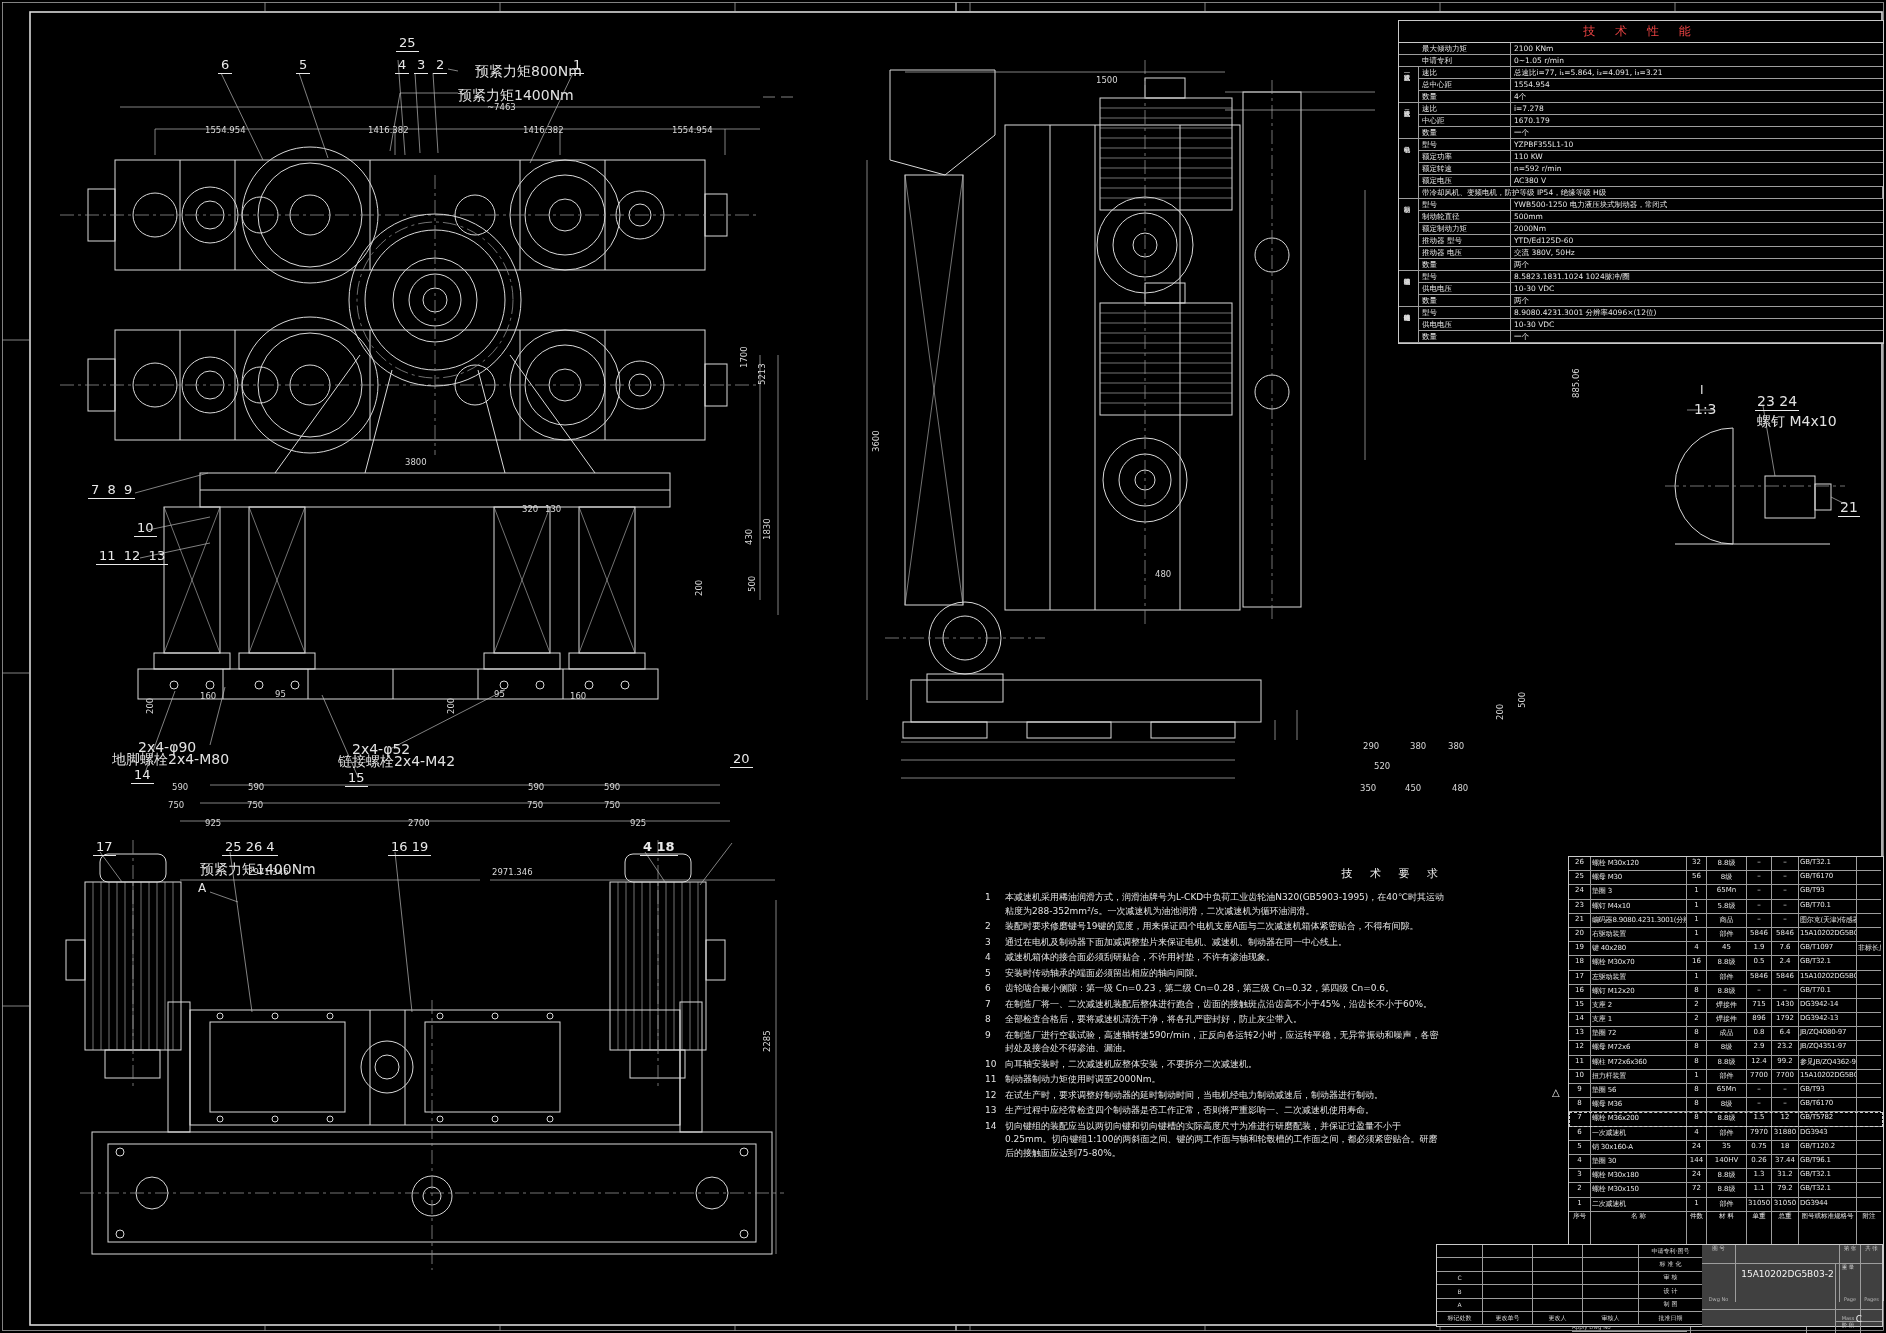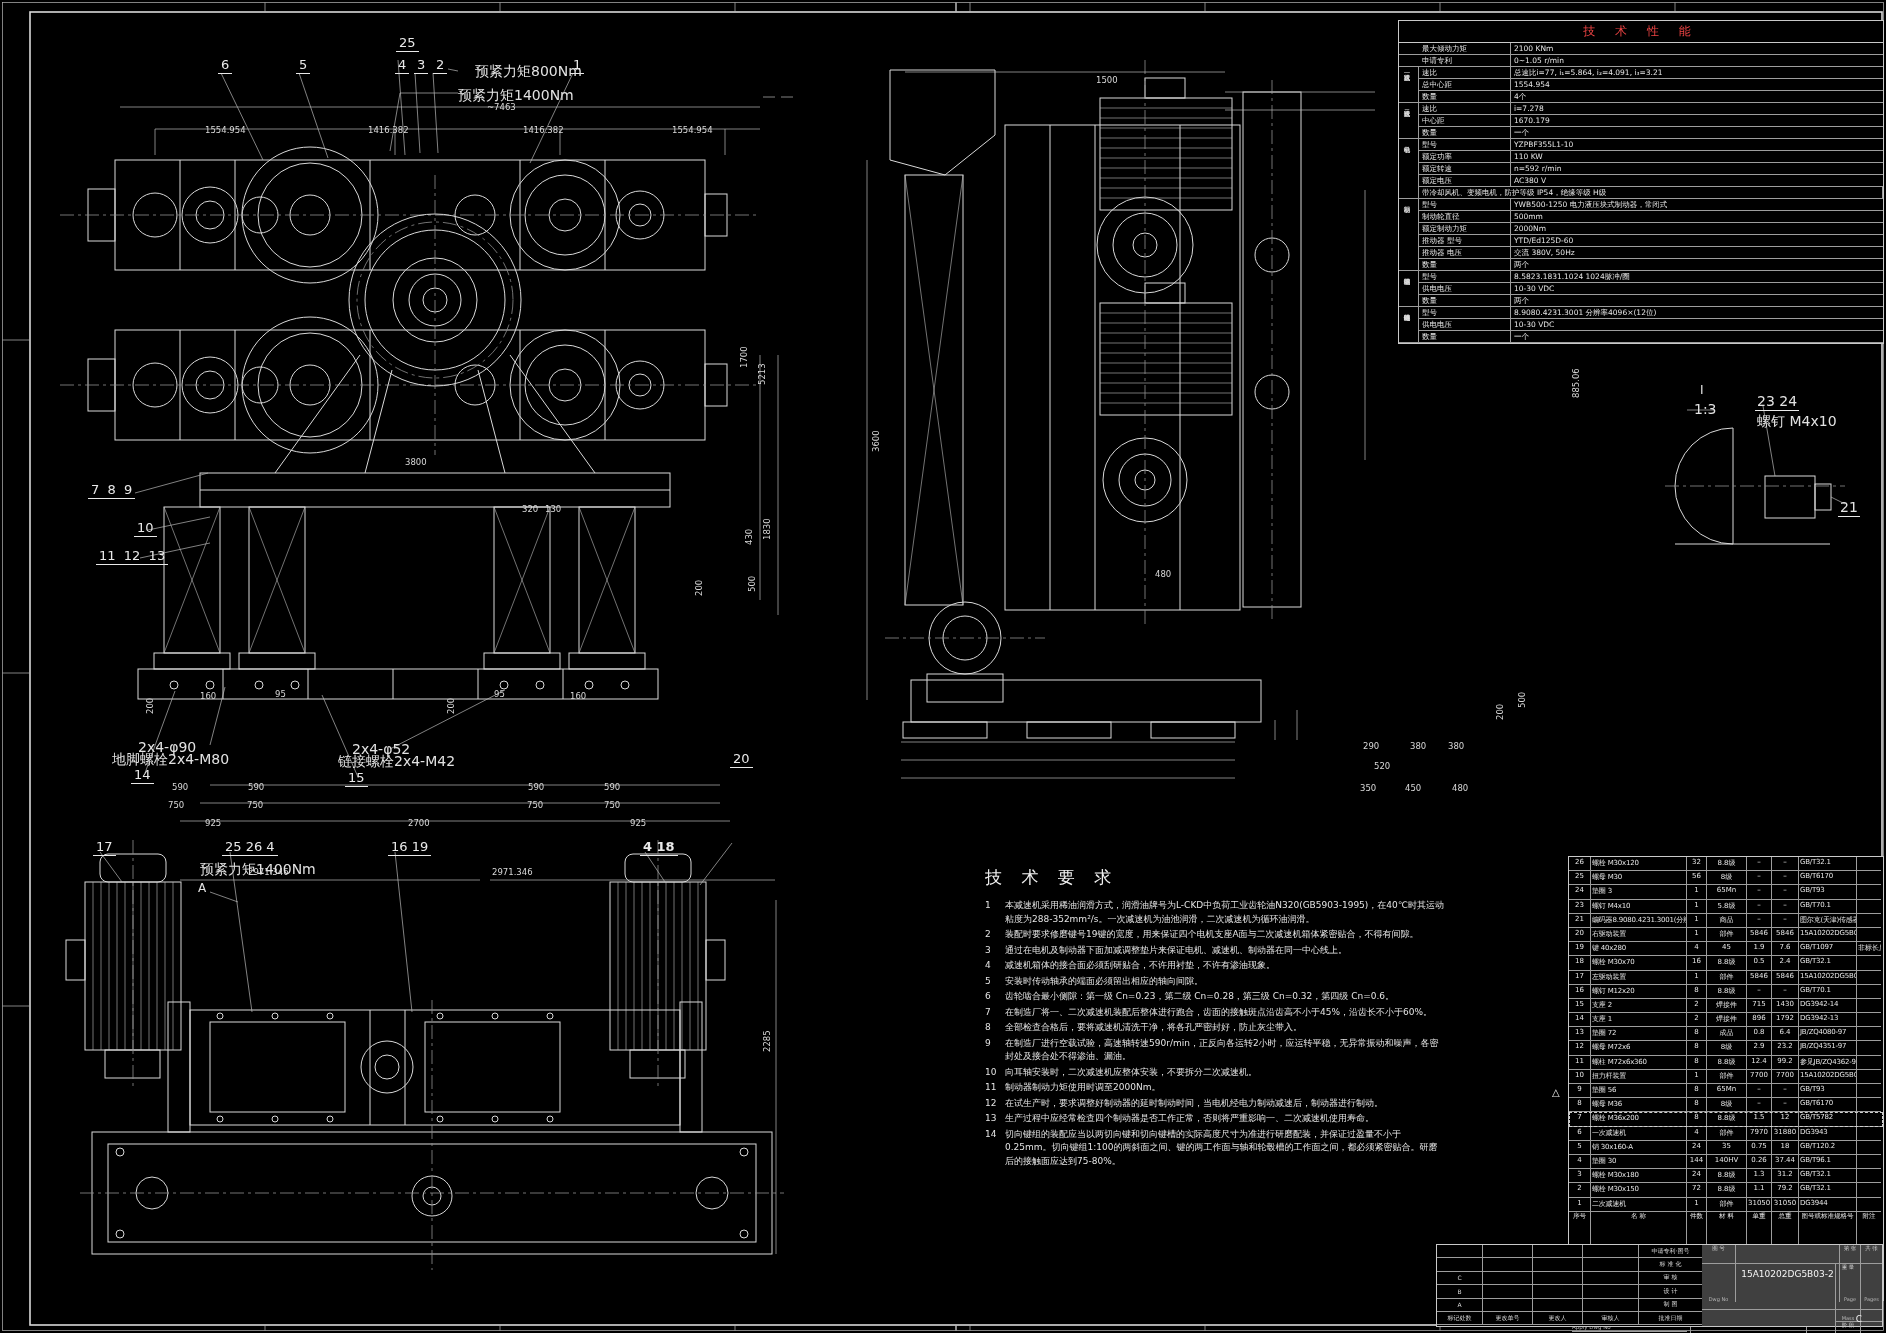--- a/index.html
+++ b/index.html
@@ -29,21 +29,21 @@
   .prow.nog .pg{border-right:none;border-bottom:1px solid #9d9d9d;}
   .prow.gend .pg{border-bottom:1px solid #9d9d9d;}
   .pg i{position:absolute;left:3px;top:2px;writing-mode:vertical-rl;text-orientation:upright;
         font-style:normal;font-size:6.5px;white-space:nowrap;z-index:3;color:#dedede;}
   .pl,.pv{border-bottom:1px solid #9d9d9d;font-size:7.5px;padding:1px 3px 0;color:#e6e6e6;}
   .pl{border-right:1px solid #9d9d9d;}
   .prow.nog .pl{border-left:none;}
 
   
   .treq{position:absolute;left:985px;top:866px;width:460px;z-index:6;}
-  .treq-title{text-align:left;font-size:17px;letter-spacing:7px;margin-bottom:10px;color:#f0f0f0;}
+  .treq-title{text-align:right;font-size:11px;letter-spacing:7px;margin-bottom:10px;color:#f0f0f0;}
   .titem{display:grid;grid-template-columns:20px 1fr;font-size:9px;line-height:1.5;margin-bottom:2px;color:#e3e3e3;}
 
   
   .parts{position:absolute;left:1568px;top:856px;width:314px;z-index:6;background:#000;border:1px solid #c9c9c9;}
   .prt{display:grid;grid-template-columns:22px 96px 20px 40px 25px 27px 58px 24px;}
   .pc{border-right:1px solid #9d9d9d;border-bottom:1px solid #9d9d9d;font-size:7px;padding:1px 1px 0;
       text-align:center;overflow:hidden;white-space:nowrap;min-height:12.2px;color:#e6e6e6;}
   .pc.nm{text-align:left;letter-spacing:-.2px;}
   .pc:last-child{border-right:none;}
   .prt.cloud{outline:1px dashed #cfcfcf;outline-offset:-1px;}

